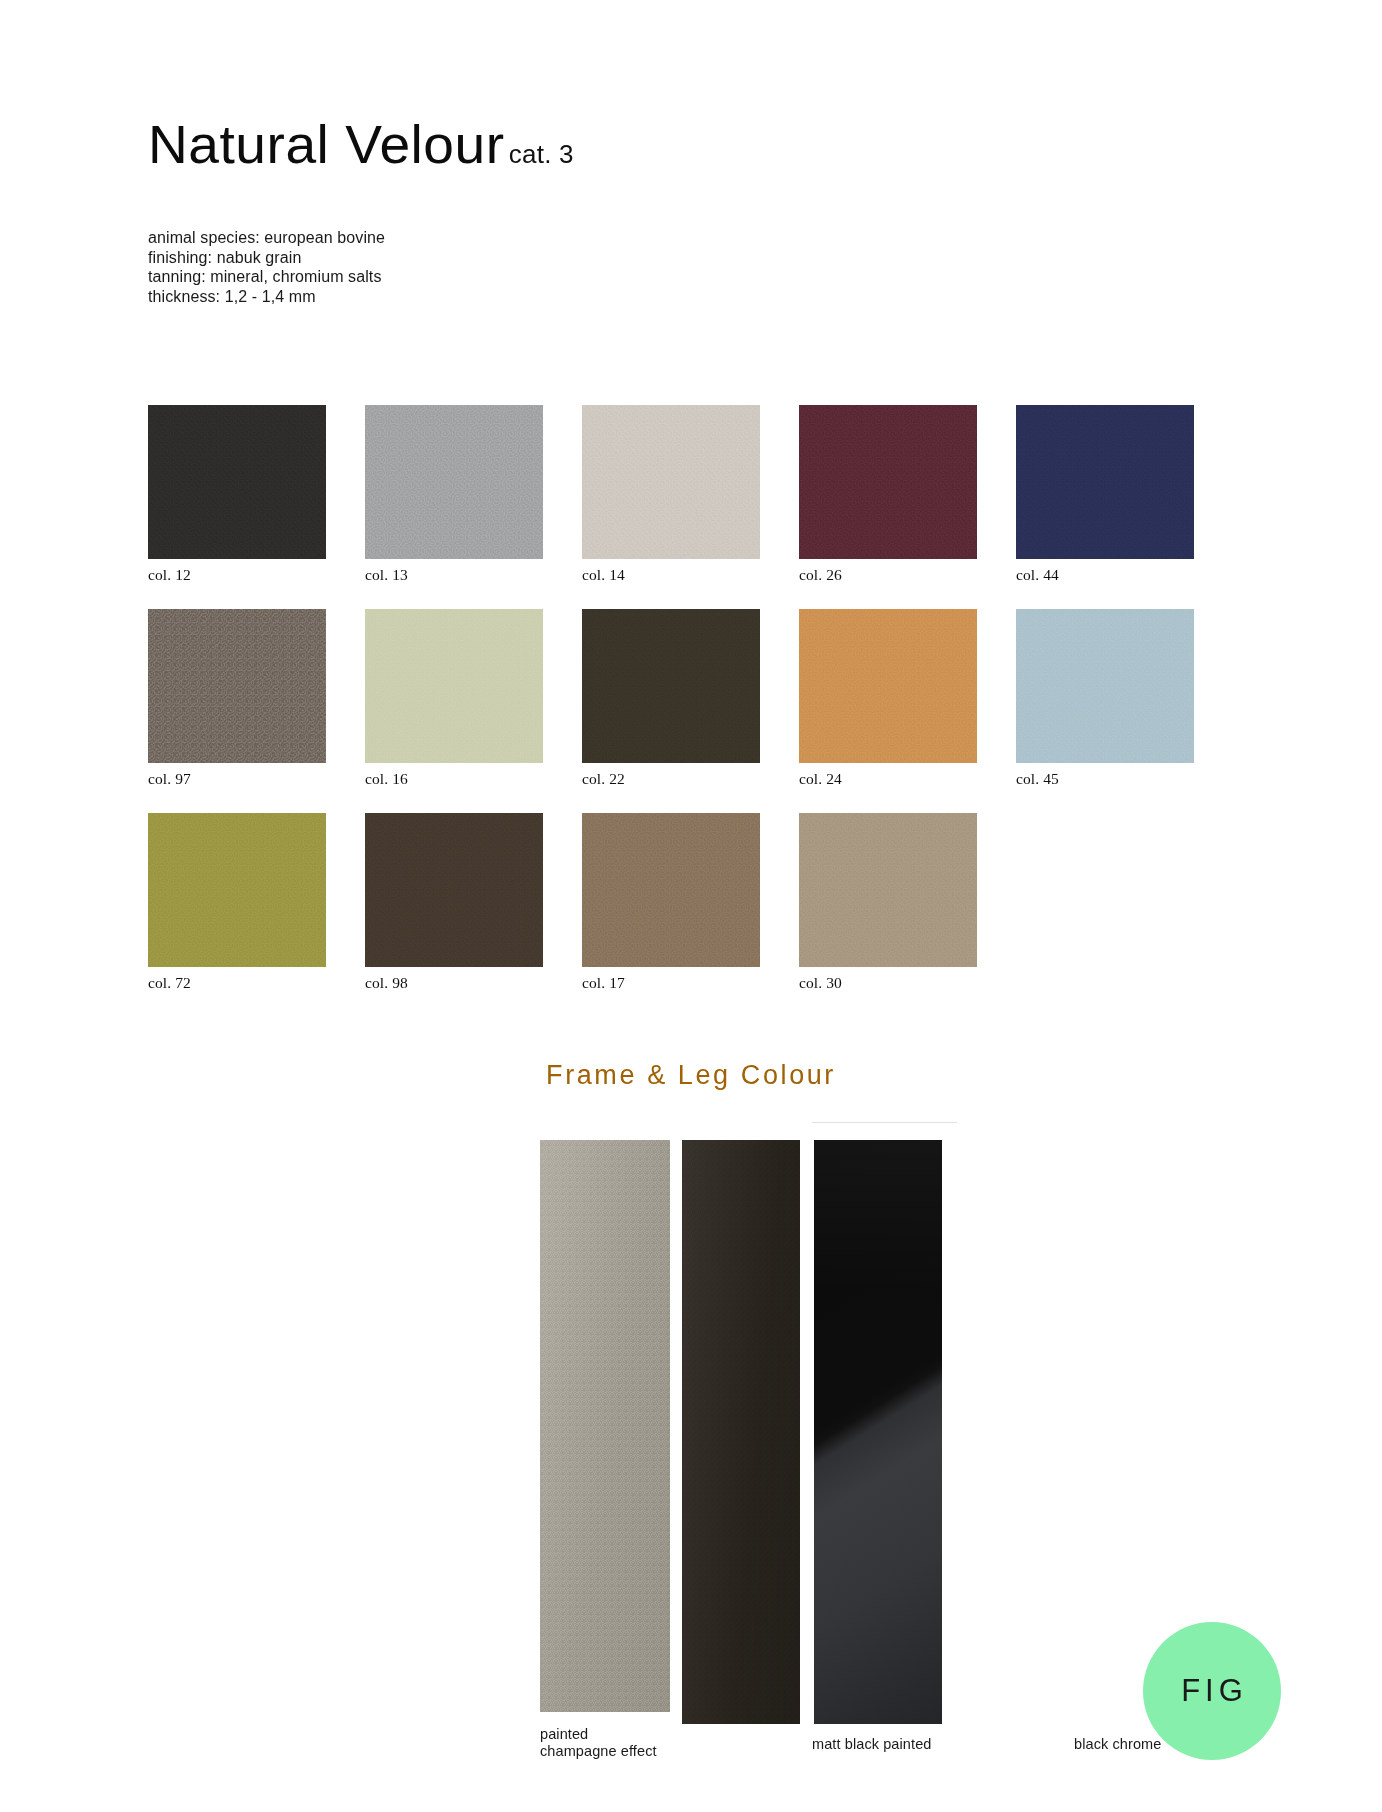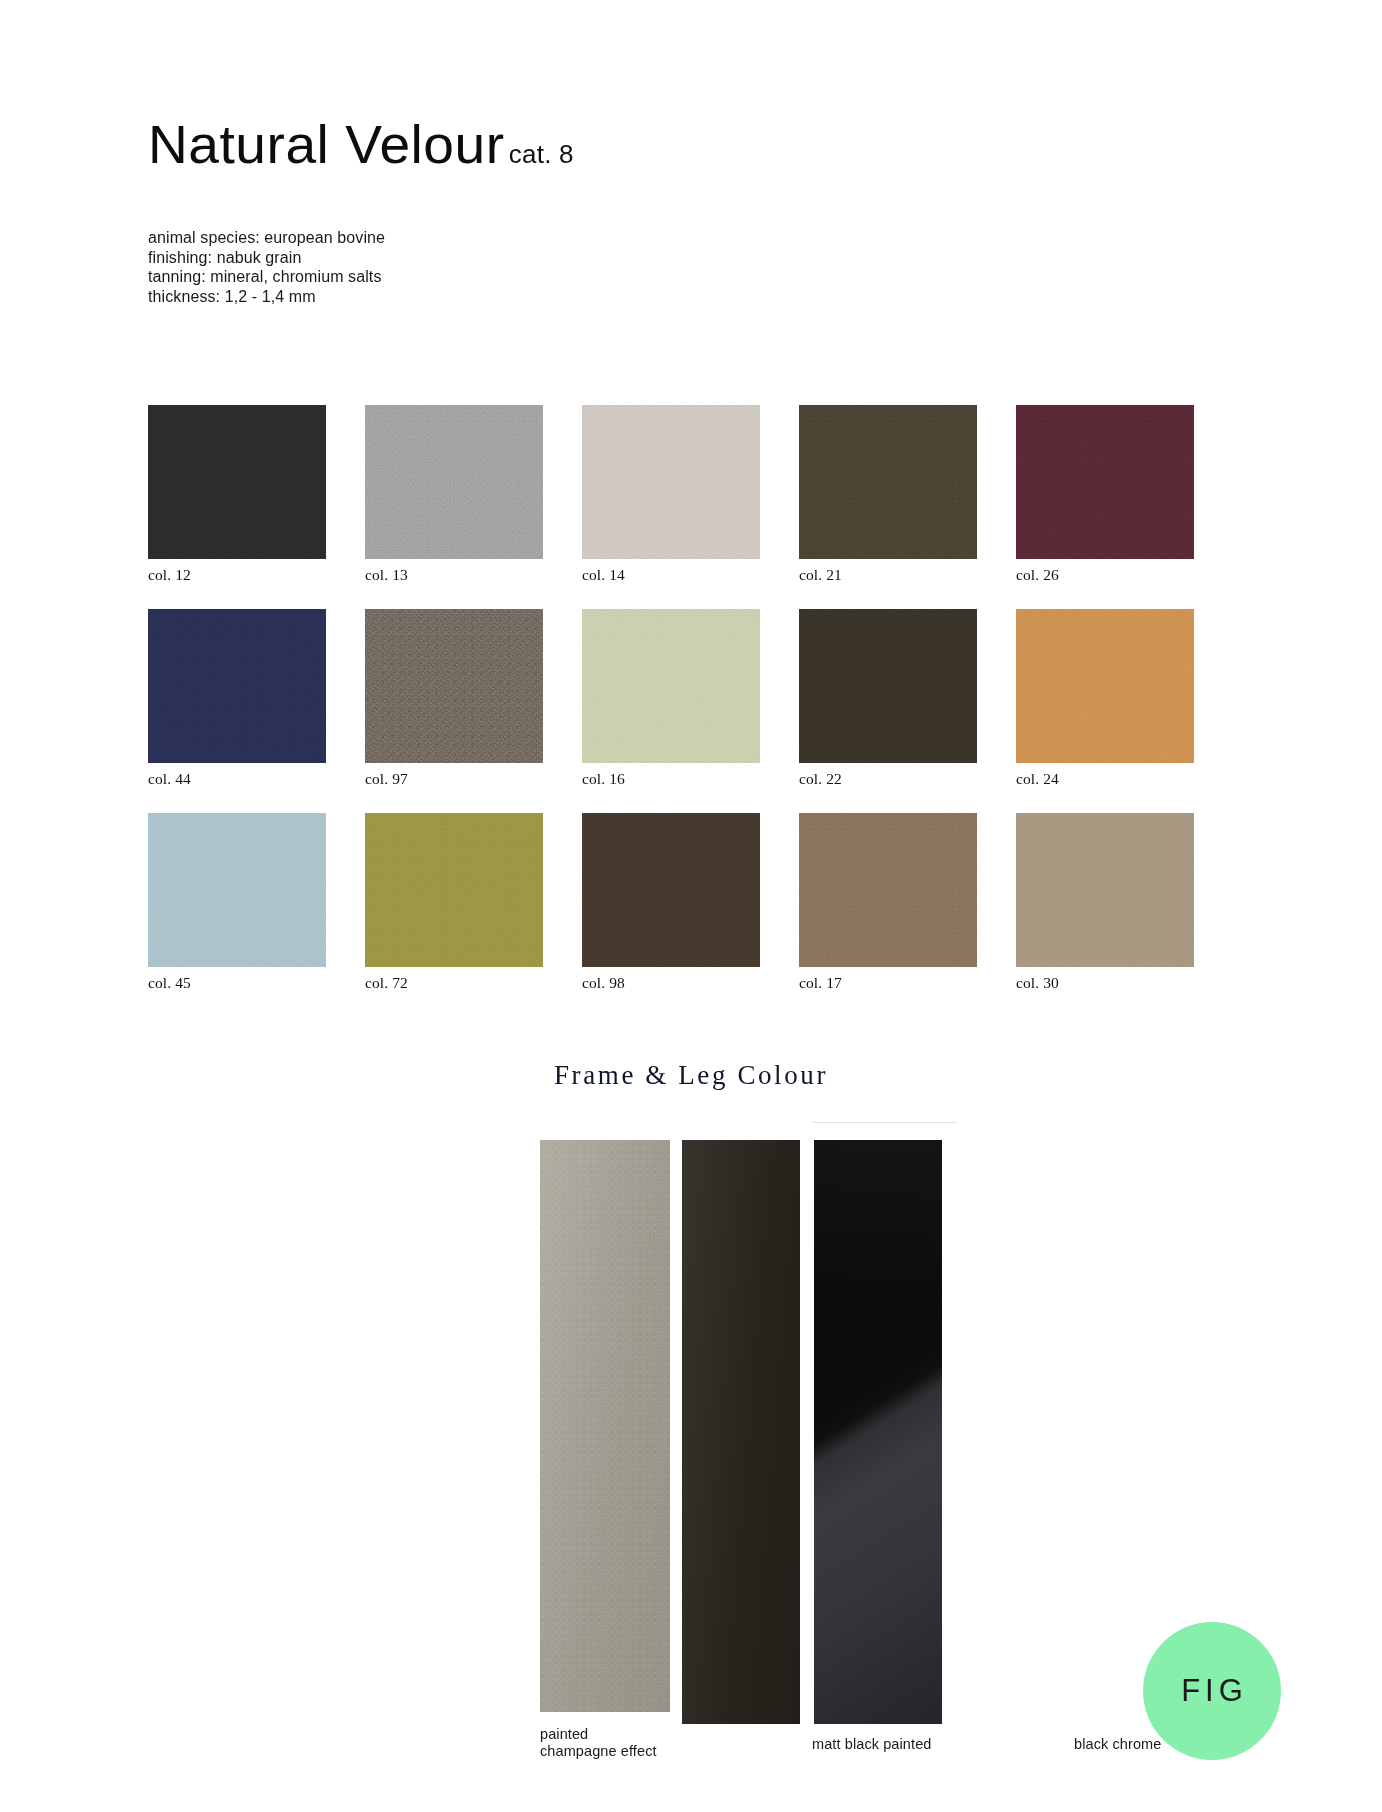--- a/index.html
+++ b/index.html
@@ -106,24 +106,24 @@
     font-size: 15.5px;
     color: #111111;
     letter-spacing: 0.1px;
   }
 
   
   .frame-section { position: absolute; left: 0; top: 1060px; width: 1382px; }
 
   .frame-heading {
     text-align: center;
-    font-family: Liberation Serif, serif;
+    font-family: Liberation Sans, sans-serif;
     font-size: 27px;
     letter-spacing: 2.6px;
-    color: #0f172a;
+    color: #a16207;
     white-space: nowrap;
   }
 
   .frame-rule {
     position: absolute;
     left: 812px;
     top: 62px;
     width: 145px;
     height: 1px;
     background: #e2e2e2;
@@ -236,21 +236,21 @@
   }
 </style>
 </head>
 <body>
 
 <div class="page">
 
   <div class="header">
     <div class="title-row">
       <div class="brand-title">Natural Velour</div>
-      <div class="cat-label">cat. 8</div>
+      <div class="cat-label">cat. 3</div>
     </div>
   </div>
 
   <div class="spec-block">
     <div>animal species: european bovine</div>
     <div>finishing: nabuk grain</div>
     <div>tanning: mineral, chromium salts</div>
     <div>thickness: 1,2 - 1,4 mm</div>
   </div>
 
@@ -259,24 +259,20 @@
         <div class="swatch-chip" style="background-color: rgb(46, 45, 43);"></div>
         <div class="swatch-label">col. 12</div>
       </div>
       <div class="swatch-cell">
         <div class="swatch-chip" style="background-color: rgb(163, 165, 166);"></div>
         <div class="swatch-label">col. 13</div>
       </div>
       <div class="swatch-cell">
         <div class="swatch-chip" style="background-color: rgb(207, 201, 194);"></div>
         <div class="swatch-label">col. 14</div>
-      </div>
-      <div class="swatch-cell">
-        <div class="swatch-chip" style="background-color: rgb(76, 67, 52);"></div>
-        <div class="swatch-label">col. 21</div>
       </div>
       <div class="swatch-cell">
         <div class="swatch-chip" style="background-color: rgb(91, 42, 54);"></div>
         <div class="swatch-label">col. 26</div>
       </div>
       <div class="swatch-cell">
         <div class="swatch-chip smooth" style="background-color: rgb(43, 48, 88);"></div>
         <div class="swatch-label">col. 44</div>
       </div>
       <div class="swatch-cell">

